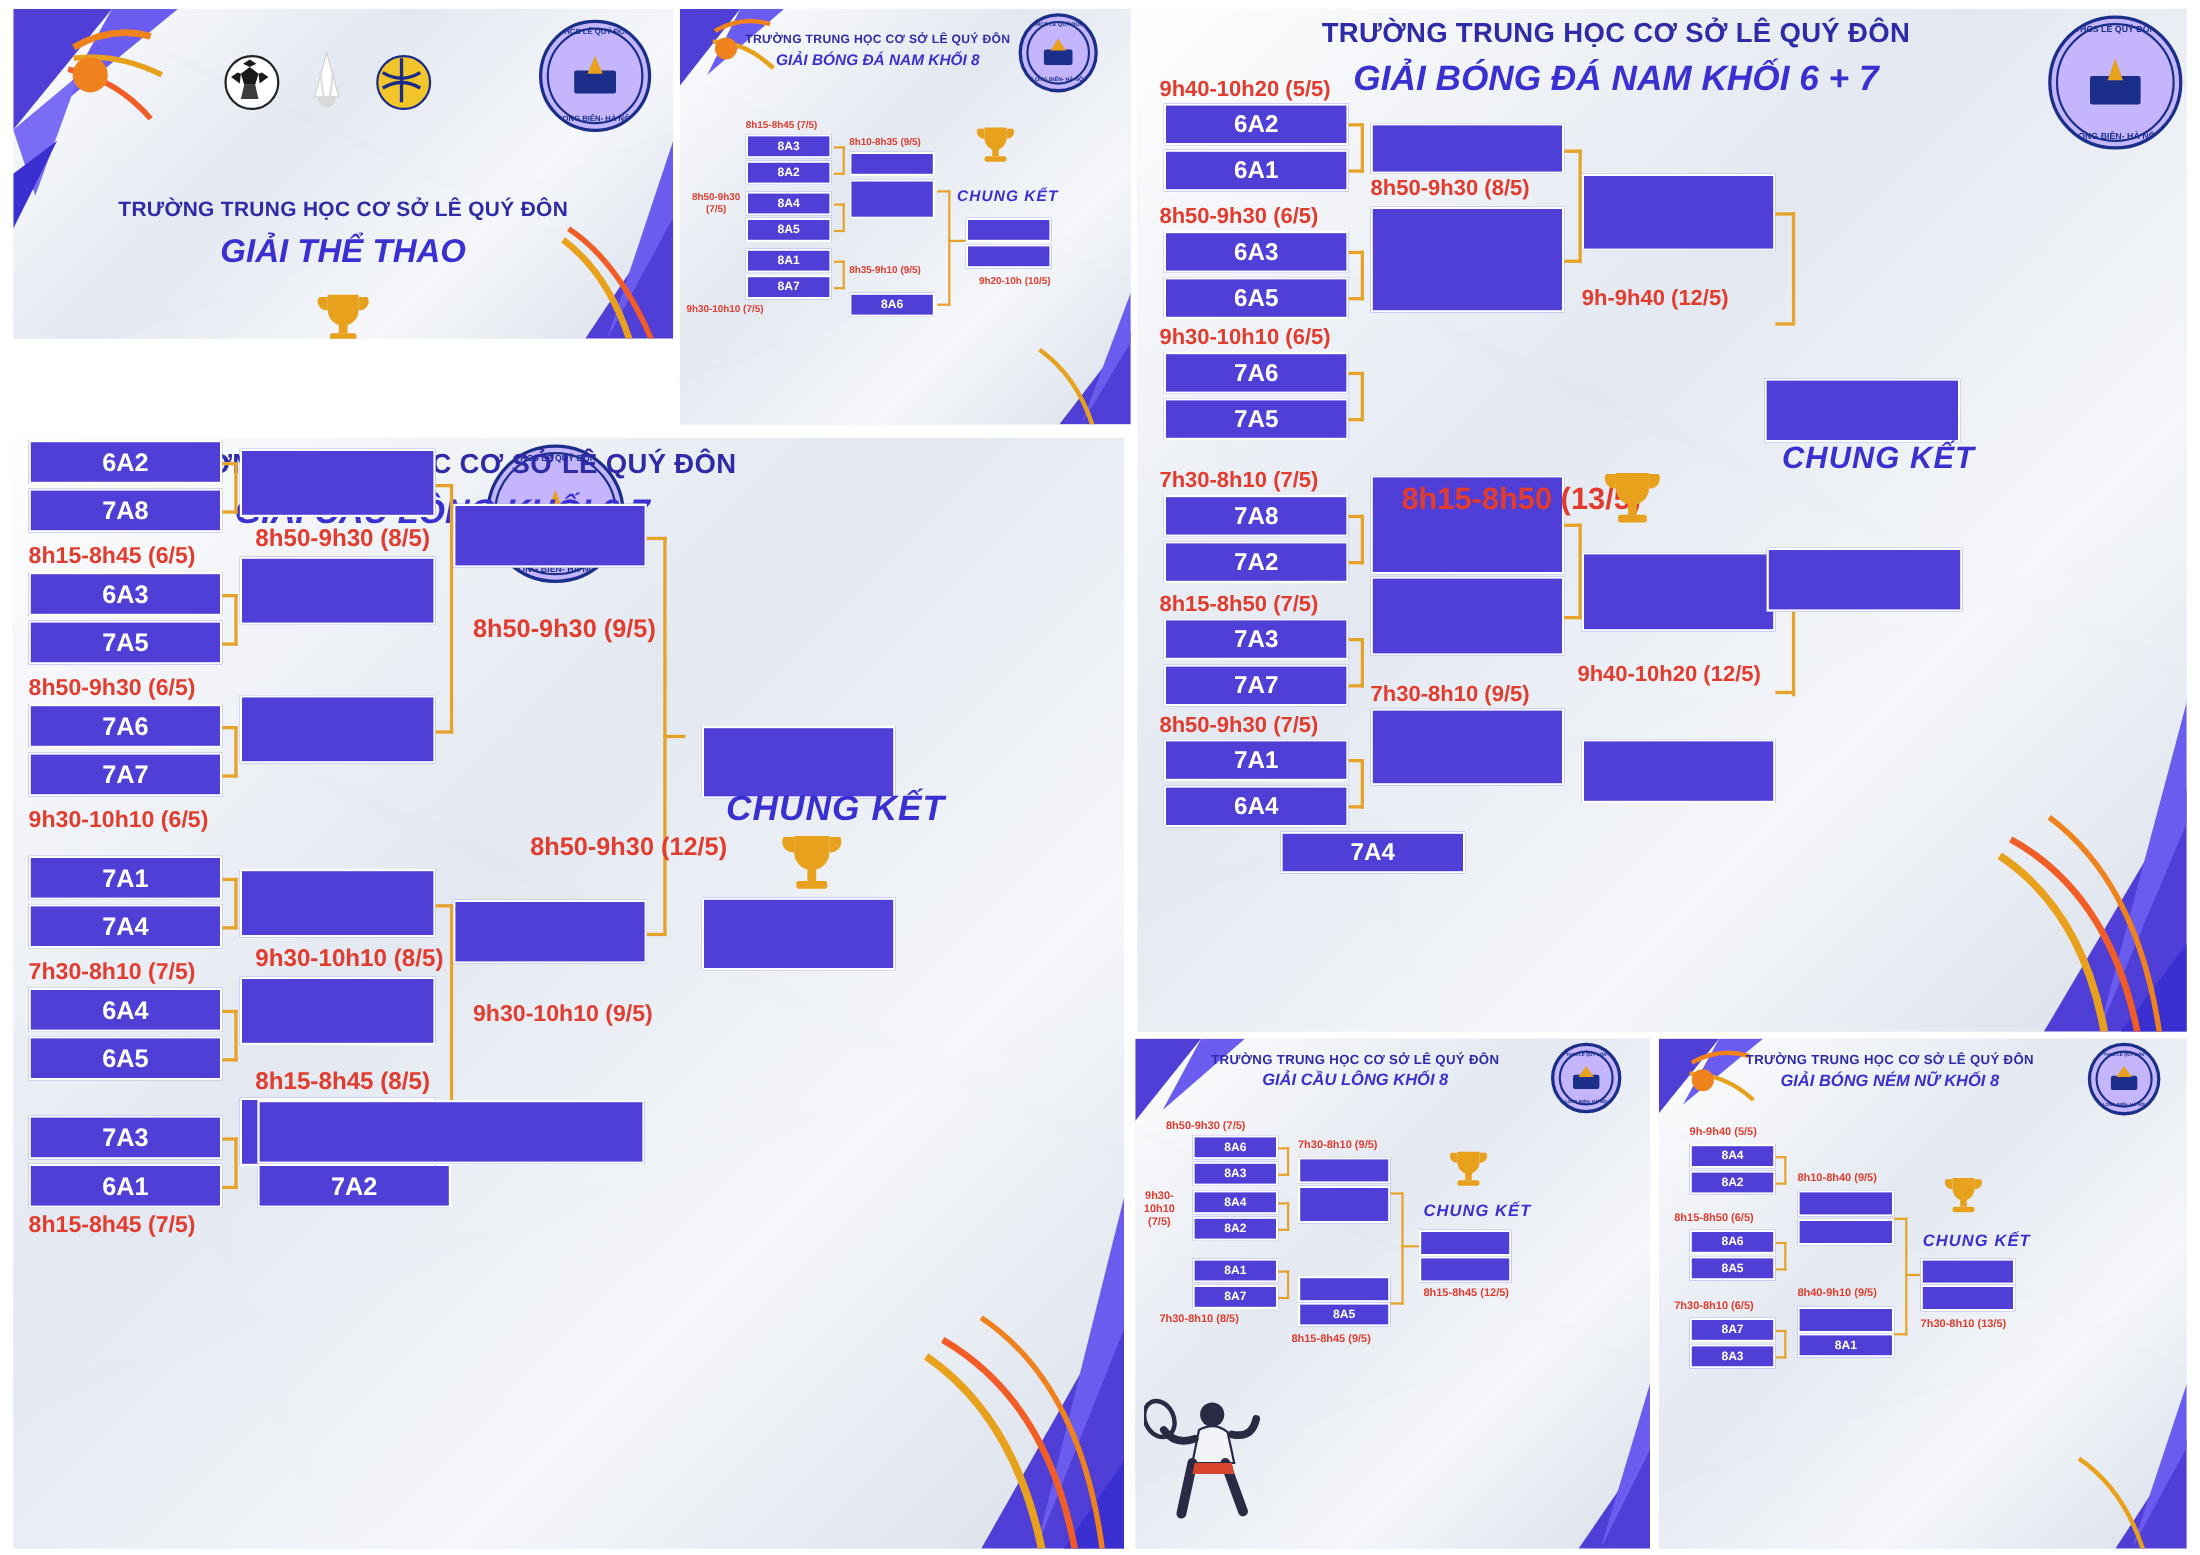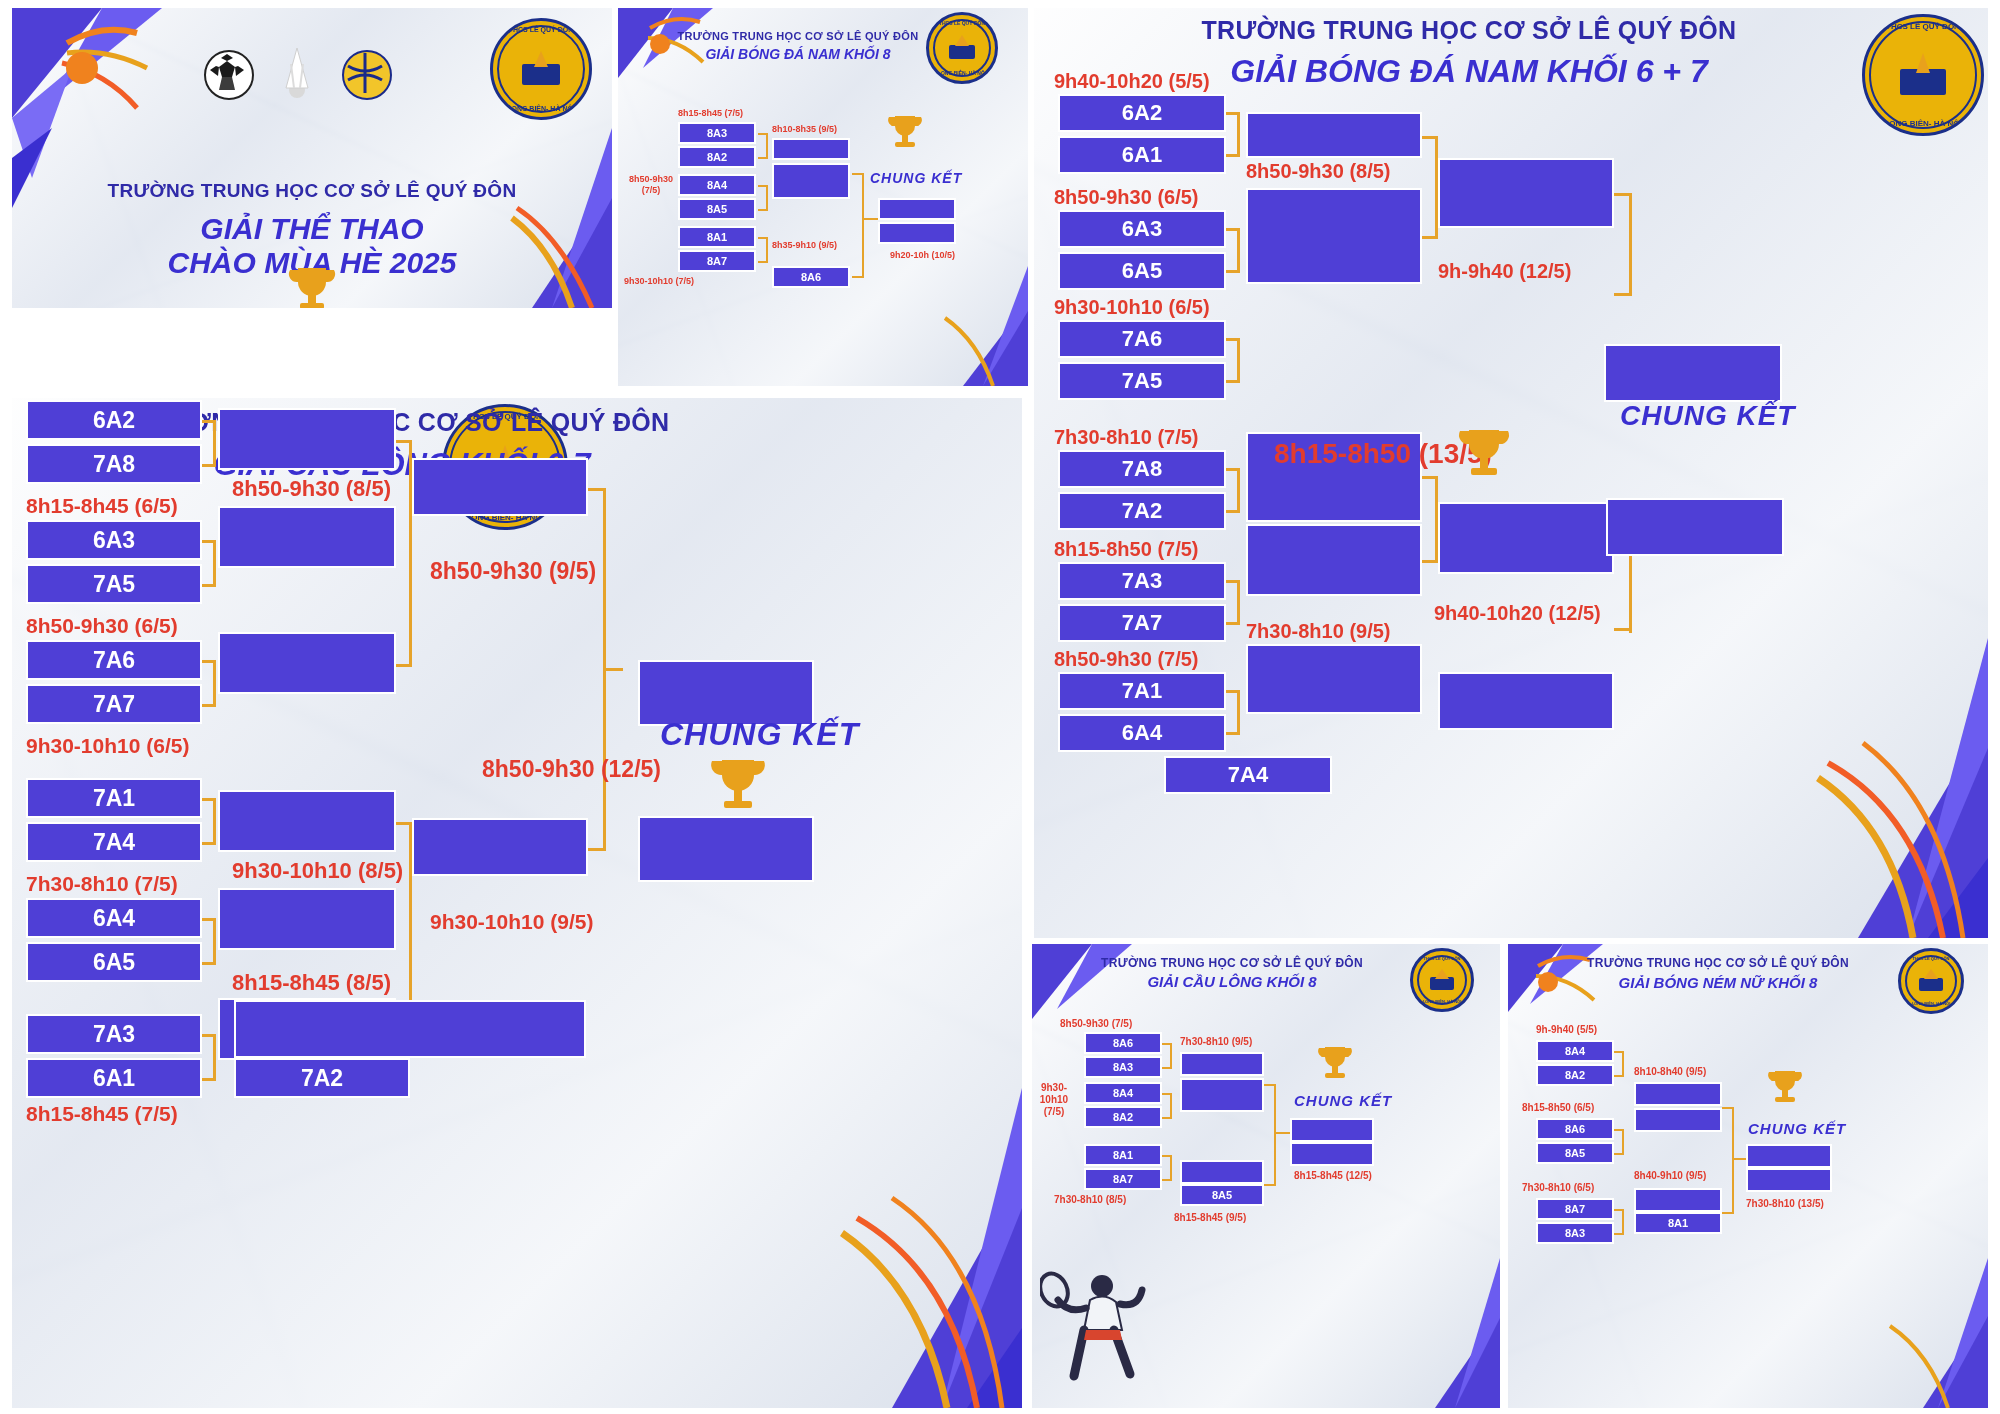--- a/index.html
+++ b/index.html
@@ -18,21 +18,21 @@
       linear-gradient(70deg,rgba(255,255,255,0) 20%,rgba(216,223,236,.5) 21%,rgba(255,255,255,0) 22%);
   }
   .corner-tl,.corner-br{position:absolute;pointer-events:none;}
   .corner-tl{left:0;top:0;}
   .corner-br{right:0;bottom:0;}
 
   .title-wrap{position:absolute;text-align:center;color:#3b30c4;}
   .t-school{font-weight:bold;color:#2f2aa8;letter-spacing:.3px;}
   .t-main{font-weight:bold;font-style:italic;color:#3a2fd0;}
 
-  .logo{position:absolute;border-radius:50%;background:#eab308;border:3px solid #1b2f8a;
+  .logo{position:absolute;border-radius:50%;background:#c4b5fd;border:3px solid #1b2f8a;
         display:flex;align-items:center;justify-content:center;overflow:hidden;}
   .logo .ring{position:absolute;inset:4px;border:2px solid #1b2f8a;border-radius:50%;}
   .logo .txt-top{position:absolute;top:5px;left:0;right:0;text-align:center;color:#1b2f8a;font-weight:bold;}
   .logo .txt-bot{position:absolute;bottom:5px;left:0;right:0;text-align:center;color:#1b2f8a;font-weight:bold;}
   .logo .book{width:40%;height:22%;background:#1b2f8a;border-radius:2px;margin-top:12%;}
   .logo .flame{width:0;height:0;border-left:7px solid transparent;border-right:7px solid transparent;border-bottom:16px solid #e8a11c;position:absolute;}
 
   .slot{position:absolute;background:#4f3fd6;border:2px solid #ffffff;box-sizing:border-box;
         color:#fff;font-weight:bold;display:flex;align-items:center;justify-content:center;}
   .blank{position:absolute;background:#4f3fd6;border:2px solid #ffffff;box-sizing:border-box;}
@@ -91,21 +91,20 @@
     <div class="ring"></div>
     <div class="txt-top" style="font-size:7px;">THCS LÊ QUÝ ĐÔN</div>
     <div class="txt-bot" style="font-size:7px;">LONG BIÊN- HÀ NỘI</div>
     <div class="book"></div>
       <div class="flame" style="top:30px;"></div>
   </div>
 
   <div class="title-wrap" style="left:0;top:172px;width:600px;">
     <div class="t-school" style="font-size:19px;">TRƯỜNG TRUNG HỌC CƠ SỞ LÊ QUÝ ĐÔN</div>
     <div class="t-main" style="font-size:30px;margin-top:10px;">GIẢI THỂ THAO</div>
-    <div class="t-main" style="font-size:30px;">CHÀO MÙA HÈ 2025</div>
   </div>
   <svg style="position:absolute;left:272px;top:256px;" width="56" height="48">
     <path d="M14 4 h28 v14 a14 14 0 0 1 -28 0 z" fill="#e8a11c"></path>
     <path d="M14 6 h-8 a8 8 0 0 0 8 12 z" fill="#e8a11c"></path>
     <path d="M42 6 h8 a8 8 0 0 1 -8 12 z" fill="#e8a11c"></path>
     <rect x="24" y="30" width="8" height="9" fill="#e8a11c"></rect>
     <rect x="16" y="39" width="24" height="6" rx="2" fill="#e8a11c"></rect>
   </svg>
 </div>
 

